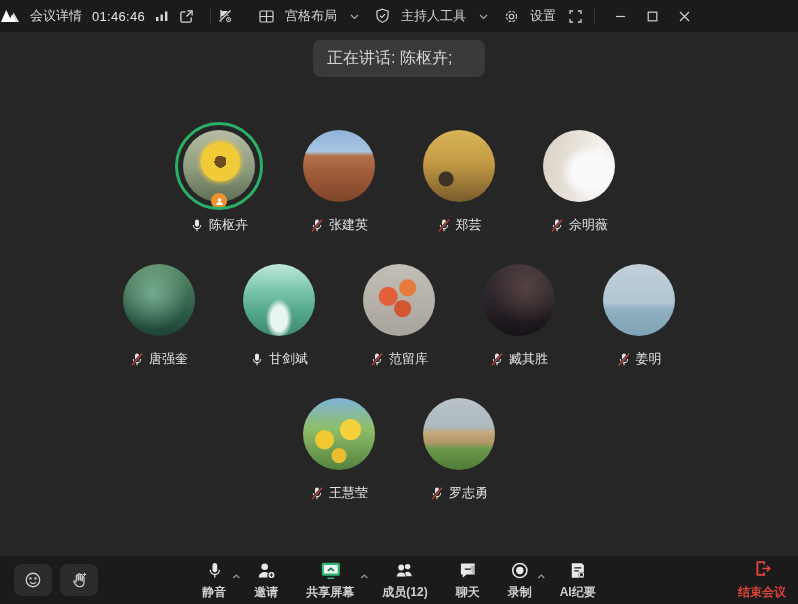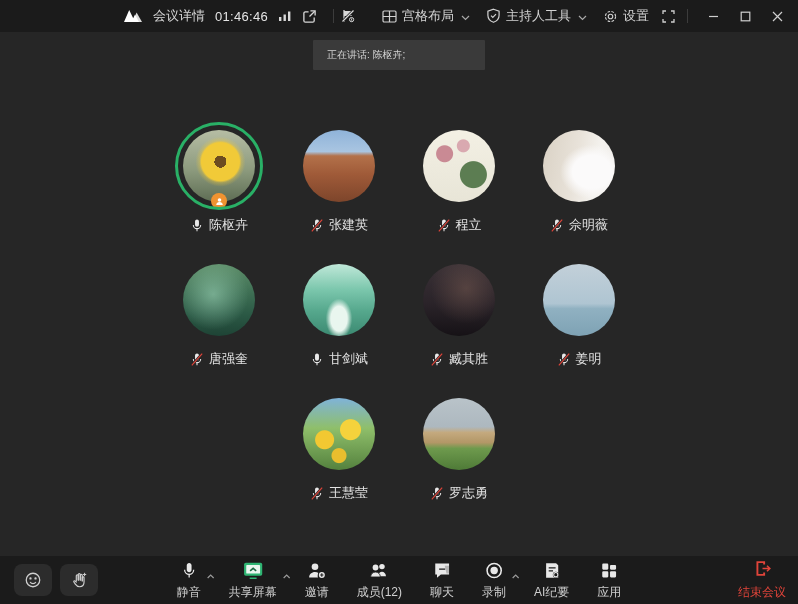--- a/index.html
+++ b/index.html
@@ -1,33 +1,33 @@
 <!DOCTYPE html>
 <html><head>
 <meta charset="utf-8">
 <style>
   * { margin:0; padding:0; box-sizing:border-box; }
   html,body { width:798px; height:604px; overflow:hidden; }
   body { font-family:"Liberation Sans","DejaVu Sans",sans-serif; background:#262626; color:#d6d6d6; position:relative; }
 
   
-  .titlebar { height:32px; background:#1b1b1b; display:flex; align-items:center; justify-content:flex-end; padding:0 8px 0 12px; font-size:13px; }
+  .titlebar { height:32px; background:#1b1b1b; display:flex; align-items:center; justify-content:flex-start; padding:0 8px 0 0; font-size:13px; }
   .tb-left, .tb-right { display:flex; align-items:center; }
   .tb-left > * { margin-right:10px; }
   .logo-icon svg { display:block; }
   .vdiv { width:1px; height:14px; background:#3c3c3c; margin:0 6px; }
-  .tb-right .menu-item { display:flex; align-items:center; gap:5px; margin-left:16px; cursor:default; color:#d2d2d2; }
+  .tb-right .menu-item { display:flex; align-items:center; gap:11px; margin-left:16px; cursor:default; color:#d2d2d2;font-family:Liberation Mono, monospace; }
   .caret-down { display:inline-block; margin-left:2px; }
   .win-btn { width:26px; height:24px; display:flex; align-items:center; justify-content:center; margin-left:6px; color:#cfcfcf; }
   .timer { color:#e5e5e5; letter-spacing:.3px; }
   .ic { display:flex; align-items:center; justify-content:center; }
 
   
   .stage { position:absolute; top:32px; left:0; right:0; bottom:48px; background:#262626; }
-  .toast { position:absolute; top:8px; left:50%; transform:translateX(-50%); background:#3a3a3a; color:#d4d4d4; font-size:10px; padding:8px 14px; border-radius:1px; min-width:172px; }
+  .toast { position:absolute; top:8px; left:50%; transform:translateX(-50%); background:#3a3a3a; color:#d4d4d4; font-size:16px; padding:8px 14px; border-radius:8px; min-width:172px; }
 
   .grid { position:absolute; top:98px; left:0; right:0; display:flex; flex-direction:column; align-items:center; }
   .prow { display:flex; justify-content:center; }
   .prow + .prow { margin-top:30px;align-items:flex-end; }
   .participant { width:120px; display:flex; flex-direction:column; align-items:center; }
   .avatar { width:72px; height:72px; border-radius:50%; position:relative; background:#555; }
   .participant .name-row { margin-top:14px; display:flex; align-items:center; gap:5px; font-size:13px; color:#e3e3e3; }
   .mic { width:14px; height:15px; position:relative; display:inline-flex; }
   .mic .slash { display:none; }
   .participant.muted .mic .slash { display:block; }
@@ -67,21 +67,21 @@
       linear-gradient(180deg,#3a3136 0%,#2a2329 55%,#161216 100%); }
   .av-sea { background:linear-gradient(180deg,#c3d0d9 0%,#afc5d2 55%,#90b1c1 62%,#7ea2b4 100%); }
   .av-daisies { background:
       radial-gradient(circle at 30% 58%, #f2c832 0 9px, transparent 10px),
       radial-gradient(circle at 66% 44%, #f5d23c 0 10px, transparent 11px),
       radial-gradient(circle at 50% 80%, #e9be2e 0 7px, transparent 8px),
       linear-gradient(180deg,#7fb3d9 0%,#8fbf6a 42%,#54813e 100%); }
   .av-campus { background:linear-gradient(180deg,#b9c3c9 0%,#adb8bf 40%,#c4a97e 48%,#b29767 62%,#6e9a4d 70%,#4e7a37 100%); }
 
   
-  .toolbar { position:absolute; left:0; right:0; bottom:0; height:48px; background:#1b1b1b; }
+  .toolbar { position:absolute; left:0; right:0; bottom:0; height:48px; background:#1b1b1b;font-weight:bold; }
   .react-group { position:absolute; left:14px; top:8px; display:flex; gap:8px; }
   .react-btn { width:38px; height:32px; background:#2c2c2c; border-radius:8px; display:flex; align-items:center; justify-content:center; }
   .tb-items { position:absolute; left:50%; top:0; transform:translateX(-50%); height:48px; display:flex; align-items:center; gap:8px; }
   .tb-item { position:relative; display:flex; flex-direction:column; align-items:center; justify-content:center; padding:3px 10px 2px; height:48px; cursor:default; }
   .tb-item .tb-icon { height:20px; display:flex; align-items:center; }
   .tb-item .tb-label { font-size:12px; color:#d0d0d0; margin-top:3px; white-space:nowrap; }
   .tb-caret { position:absolute; right:-4px; top:9px; }
   .end-btn { position:absolute; right:12px; top:0; height:48px; display:flex; flex-direction:column; align-items:center; justify-content:center; }
   .end-btn .tb-label { font-size:12px; color:#e0443a; margin-top:2px; }
 </style>
@@ -223,32 +223,32 @@
                 <path d="M5.6 12a6.4 6.4 0 0 0 12.8 0" stroke="#e8e8e8" stroke-width="1.8" fill="none"></path>
                 <path d="M12 18.5V23" stroke="#e8e8e8" stroke-width="1.8"></path>
                 <path class="slash" d="M3 23L21 3" stroke="#262626" stroke-width="4.5"></path>
                 <path class="slash" d="M3 23L21 3" stroke="#e0443a" stroke-width="2"></path>
               </svg>
             </span>
             <span class="pname">张建英</span>
           </div>
       </div>
       <div class="participant muted">
-        <div class="avatar av-botanical"></div>
-        <div class="name-row">
-            <span class="mic">
-              <svg width="14" height="15" viewBox="0 0 24 26">
-                <path d="M12 2.5c1.9 0 3.4 1.5 3.4 3.4v6c0 1.9-1.5 3.4-3.4 3.4s-3.4-1.5-3.4-3.4v-6c0-1.9 1.5-3.4 3.4-3.4z" fill="#e8e8e8"></path>
-                <path d="M5.6 12a6.4 6.4 0 0 0 12.8 0" stroke="#e8e8e8" stroke-width="1.8" fill="none"></path>
-                <path d="M12 18.5V23" stroke="#e8e8e8" stroke-width="1.8"></path>
-                <path class="slash" d="M3 23L21 3" stroke="#262626" stroke-width="4.5"></path>
-                <path class="slash" d="M3 23L21 3" stroke="#e0443a" stroke-width="2"></path>
-              </svg>
-            </span>
-            <span class="pname">程立</span>
+        <div class="avatar av-autumn"></div>
+        <div class="name-row">
+            <span class="mic">
+              <svg width="14" height="15" viewBox="0 0 24 26">
+                <path d="M12 2.5c1.9 0 3.4 1.5 3.4 3.4v6c0 1.9-1.5 3.4-3.4 3.4s-3.4-1.5-3.4-3.4v-6c0-1.9 1.5-3.4 3.4-3.4z" fill="#e8e8e8"></path>
+                <path d="M5.6 12a6.4 6.4 0 0 0 12.8 0" stroke="#e8e8e8" stroke-width="1.8" fill="none"></path>
+                <path d="M12 18.5V23" stroke="#e8e8e8" stroke-width="1.8"></path>
+                <path class="slash" d="M3 23L21 3" stroke="#262626" stroke-width="4.5"></path>
+                <path class="slash" d="M3 23L21 3" stroke="#e0443a" stroke-width="2"></path>
+              </svg>
+            </span>
+            <span class="pname">郑芸</span>
           </div>
       </div>
       <div class="participant muted">
         <div class="avatar av-bride"></div>
         <div class="name-row">
             <span class="mic">
               <svg width="14" height="15" viewBox="0 0 24 26">
                 <path d="M12 2.5c1.9 0 3.4 1.5 3.4 3.4v6c0 1.9-1.5 3.4-3.4 3.4s-3.4-1.5-3.4-3.4v-6c0-1.9 1.5-3.4 3.4-3.4z" fill="#e8e8e8"></path>
                 <path d="M5.6 12a6.4 6.4 0 0 0 12.8 0" stroke="#e8e8e8" stroke-width="1.8" fill="none"></path>
                 <path d="M12 18.5V23" stroke="#e8e8e8" stroke-width="1.8"></path>
@@ -283,20 +283,35 @@
             <span class="mic">
               <svg width="14" height="15" viewBox="0 0 24 26">
                 <path d="M12 2.5c1.9 0 3.4 1.5 3.4 3.4v6c0 1.9-1.5 3.4-3.4 3.4s-3.4-1.5-3.4-3.4v-6c0-1.9 1.5-3.4 3.4-3.4z" fill="#e8e8e8"></path>
                 <path d="M5.6 12a6.4 6.4 0 0 0 12.8 0" stroke="#e8e8e8" stroke-width="1.8" fill="none"></path>
                 <path d="M12 18.5V23" stroke="#e8e8e8" stroke-width="1.8"></path>
                 <path class="slash" d="M3 23L21 3" stroke="#262626" stroke-width="4.5"></path>
                 <path class="slash" d="M3 23L21 3" stroke="#e0443a" stroke-width="2"></path>
               </svg>
             </span>
             <span class="pname">甘剑斌</span>
+          </div>
+      </div>
+      <div class="participant muted">
+        <div class="avatar av-bouquet"></div>
+        <div class="name-row">
+            <span class="mic">
+              <svg width="14" height="15" viewBox="0 0 24 26">
+                <path d="M12 2.5c1.9 0 3.4 1.5 3.4 3.4v6c0 1.9-1.5 3.4-3.4 3.4s-3.4-1.5-3.4-3.4v-6c0-1.9 1.5-3.4 3.4-3.4z" fill="#e8e8e8"></path>
+                <path d="M5.6 12a6.4 6.4 0 0 0 12.8 0" stroke="#e8e8e8" stroke-width="1.8" fill="none"></path>
+                <path d="M12 18.5V23" stroke="#e8e8e8" stroke-width="1.8"></path>
+                <path class="slash" d="M3 23L21 3" stroke="#262626" stroke-width="4.5"></path>
+                <path class="slash" d="M3 23L21 3" stroke="#e0443a" stroke-width="2"></path>
+              </svg>
+            </span>
+            <span class="pname">范留库</span>
           </div>
       </div>
       <div class="participant muted">
         <div class="avatar av-night"></div>
         <div class="name-row">
             <span class="mic">
               <svg width="14" height="15" viewBox="0 0 24 26">
                 <path d="M12 2.5c1.9 0 3.4 1.5 3.4 3.4v6c0 1.9-1.5 3.4-3.4 3.4s-3.4-1.5-3.4-3.4v-6c0-1.9 1.5-3.4 3.4-3.4z" fill="#e8e8e8"></path>
                 <path d="M5.6 12a6.4 6.4 0 0 0 12.8 0" stroke="#e8e8e8" stroke-width="1.8" fill="none"></path>
                 <path d="M12 18.5V23" stroke="#e8e8e8" stroke-width="1.8"></path>
@@ -389,46 +404,46 @@
             <path d="M12 18.5V23" stroke="#e8e8e8" stroke-width="1.8"></path>
           </svg>
       </div>
       <div class="tb-label">静音</div>
       <span class="tb-caret"><svg width="8" height="5" viewBox="0 0 8 5" fill="none" stroke="#9a9a9a" stroke-width="1.2">
             <path d="M1 4l3-3 3 3"></path>
           </svg></span>
     </div>
     <div class="tb-item">
       <div class="tb-icon">
-        <svg width="21" height="19" viewBox="0 0 24 22">
-            <rect x="1.5" y="2" width="21" height="15" rx="2" fill="#2fb573"></rect>
-            <rect x="4" y="4.5" width="16" height="10" rx="1" fill="#eaf6ef"></rect>
-            <path d="M8.5 11.5l3.5-3 3.5 3" stroke="#1f6b45" stroke-width="1.8" fill="none"></path>
-            <path d="M8 20h8" stroke="#2fb573" stroke-width="1.8"></path>
-          </svg>
-      </div>
-      <div class="tb-label">共享屏幕</div>
-      <span class="tb-caret"><svg width="8" height="5" viewBox="0 0 8 5" fill="none" stroke="#9a9a9a" stroke-width="1.2">
-            <path d="M1 4l3-3 3 3"></path>
-          </svg></span>
-    </div>
-    <div class="tb-item">
-      <div class="tb-icon">
         <svg width="20" height="19" viewBox="0 0 24 22">
             <circle cx="10" cy="6.5" r="4" fill="#e8e8e8"></circle>
             <path d="M3 19.5c0-3.9 3.1-6.6 7-6.6 1.6 0 3 .4 4.2 1.2a6 6 0 0 0-1 3.4c0 .7.1 1.4.4 2z" fill="#e8e8e8"></path>
             <circle cx="18.2" cy="16.4" r="4.6" fill="#1b1b1b"></circle>
             <circle cx="18.2" cy="16.4" r="3.6" fill="#e8e8e8"></circle>
             <path d="M18.2 14.4v4M16.2 16.4h4" stroke="#1b1b1b" stroke-width="1.3"></path>
           </svg>
       </div>
       <div class="tb-label">邀请</div>
     </div>
     <div class="tb-item">
       <div class="tb-icon">
+        <svg width="21" height="19" viewBox="0 0 24 22">
+            <rect x="1.5" y="2" width="21" height="15" rx="2" fill="#2fb573"></rect>
+            <rect x="4" y="4.5" width="16" height="10" rx="1" fill="#eaf6ef"></rect>
+            <path d="M8.5 11.5l3.5-3 3.5 3" stroke="#1f6b45" stroke-width="1.8" fill="none"></path>
+            <path d="M8 20h8" stroke="#2fb573" stroke-width="1.8"></path>
+          </svg>
+      </div>
+      <div class="tb-label">共享屏幕</div>
+      <span class="tb-caret"><svg width="8" height="5" viewBox="0 0 8 5" fill="none" stroke="#9a9a9a" stroke-width="1.2">
+            <path d="M1 4l3-3 3 3"></path>
+          </svg></span>
+    </div>
+    <div class="tb-item">
+      <div class="tb-icon">
         <svg width="21" height="19" viewBox="0 0 26 22">
             <circle cx="16.5" cy="6.2" r="3.4" fill="#e8e8e8"></circle>
             <path d="M11.5 18c.4-3.3 2.5-5.3 5-5.3s4.6 2 5 5.3z" fill="#e8e8e8"></path>
             <circle cx="8.5" cy="7.5" r="4" fill="#1b1b1b"></circle>
             <circle cx="8.5" cy="7.3" r="3.6" fill="#e8e8e8"></circle>
             <path d="M2.5 19c0-3.7 2.7-6 6-6s6 2.3 6 6z" fill="#e8e8e8" stroke="#1b1b1b" stroke-width="1"></path>
           </svg>
       </div>
       <div class="tb-label">成员(12)</div>
     </div>
@@ -458,31 +473,20 @@
       <div class="tb-icon">
         <svg width="19" height="19" viewBox="0 0 22 22">
             <path d="M4 2.5h11.5l2.5 2.5v14.5H4z" fill="#e8e8e8"></path>
             <path d="M7 8h8M7 11.5h5" stroke="#1b1b1b" stroke-width="1.5"></path>
             <circle cx="15.2" cy="15.8" r="3.4" fill="#1b1b1b"></circle>
             <circle cx="15.2" cy="15.8" r="2.4" stroke="#e8e8e8" stroke-width="1.2" fill="none"></circle>
           </svg>
       </div>
       <div class="tb-label">AI纪要</div>
     </div>
-    <div class="tb-item">
-      <div class="tb-icon">
-        <svg width="19" height="19" viewBox="0 0 22 22">
-            <rect x="3" y="3" width="7" height="7" rx="1.2" fill="#e8e8e8"></rect>
-            <rect x="12" y="4.5" width="7" height="5.5" rx="1.2" fill="#e8e8e8"></rect>
-            <rect x="3" y="12" width="7" height="7" rx="1.2" fill="#e8e8e8"></rect>
-            <rect x="12" y="12" width="7" height="7" rx="1.2" fill="#e8e8e8"></rect>
-          </svg>
-      </div>
-      <div class="tb-label">应用</div>
-    </div>
   </div>
 
   <div class="end-btn">
     <div class="tb-icon">
       <svg width="19" height="19" viewBox="0 0 22 22">
           <path d="M4 2.5h10v4h-2.2V4.7H6.2v12.6h5.6v-1.8H14v4H4z" fill="#e0443a"></path>
           <path d="M11 11h8M16.2 7.8L19.5 11l-3.3 3.2" stroke="#e0443a" stroke-width="1.8" fill="none"></path>
         </svg>
     </div>
     <div class="tb-label">结束会议</div>

